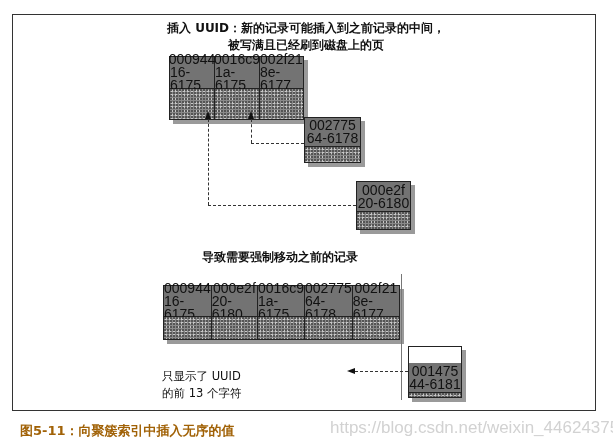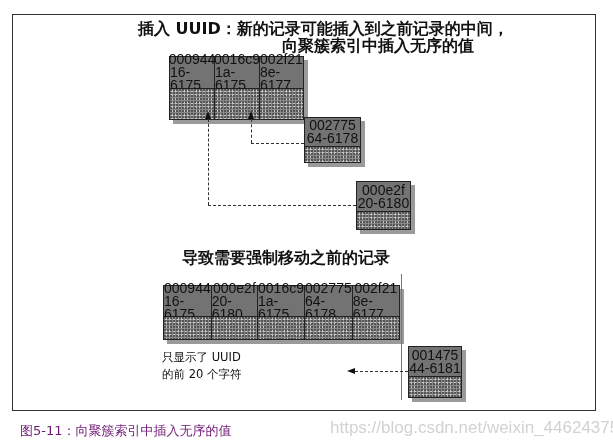--- a/index.html
+++ b/index.html
@@ -1,20 +1,20 @@
 <!DOCTYPE html>
 <html><head>
 <meta charset="utf-8">
 <style>
   html, body { margin:0; padding:0; background:#fff; }
   body { width:613px; height:443px; position:relative; overflow:hidden;
          font-family:"DejaVu Sans", "Liberation Sans", sans-serif; color:#111; }
   .frame { position:absolute; left:12px; top:14px; width:584px; height:397px;
            border:1px solid #333; box-sizing:border-box; }
-  .label { position:absolute; font-size:16px; font-weight:bold; text-align:right;
+  .label { position:absolute; font-size:12px; font-weight:bold; text-align:center;
            line-height:17px; white-space:nowrap; color:#111; }
   .note { position:absolute; font-size:11.5px; line-height:17px; color:#111; white-space:nowrap; }
   .page { position:absolute; display:flex; border:1px solid #222;
           box-shadow:4px 4px 0 #9a9a9a; background:#fff; }
   .cell { display:flex; flex-direction:column; border-right:1px solid #222; }
   .cell:last-child { border-right:none; }
   .cell .top { flex:0 0 auto; display:flex; flex-direction:column; justify-content:center;
                align-items:center; font-family:"Liberation Sans Narrow","Liberation Sans",sans-serif;
                font-size:14px; line-height:13px; color:#111; background:#737373;
                border-bottom:1px solid #222; }
@@ -24,32 +24,32 @@
                  radial-gradient(circle at 1px 1px, #555 0.8px, transparent 1px),
                  radial-gradient(circle at 2px 2px, #c8c8c8 0.8px, transparent 1px);
                background-size:3px 3px, 4px 4px; }
   .dash-h { position:absolute; height:0; border-top:1.4px dashed #333; }
   .dash-v { position:absolute; width:0; border-left:1.4px dashed #333; }
   .arrow-up { position:absolute; width:0; height:0; border-left:3.5px solid transparent;
               border-right:3.5px solid transparent; border-bottom:8px solid #111; }
   .arrow-left { position:absolute; width:0; height:0; border-top:3.5px solid transparent;
                 border-bottom:3.5px solid transparent; border-right:8px solid #111; }
   .divider { position:absolute; width:1px; background:#777; }
-  .caption { position:absolute; left:8px; top:422px; font-size:13px; font-weight:normal; color:#701a75;padding-left:12px; }
+  .caption { position:absolute; left:8px; top:422px; font-size:13px; font-weight:bold; color:#a16207;padding-left:12px; }
   .watermark { position:absolute; left:330px; top:418px; font-size:17px; color:#d2d2d2;
                font-family:"Liberation Sans", sans-serif; white-space:nowrap; }
 </style>
 </head>
 <body>
 
 <div class="frame"></div>
 
 <div class="label" style="left:138px; top:20px; width:336px;">
   <div>插入 UUID：新的记录可能插入到之前记录的中间，</div>
-  <div>向聚簇索引中插入无序的值</div>
+  <div>被写满且已经刷到磁盘上的页</div>
 </div>
 
 <div class="page" style="left:169px; top:56px; width:133px; height:62px;">
   <div class="cell" style="width:44px;">
     <div class="top" style="height:31px;">
       <span>000944</span>
       <span>16-6175</span>
     </div>
     <div class="bot"></div>
   </div>
@@ -136,30 +136,30 @@
       <span>8e-6177</span>
     </div>
     <div class="bot"></div>
   </div>
 </div>
 
 <div class="divider" style="left:401px; top:274px; height:126px;"></div>
 
 <div class="page" style="left:408px; top:346px; width:52px; height:50px;">
   <div class="cell" style="width:52px;">
-    <div class="top" style="height:29px;">
+    <div class="top" style="height:29px;margin-top:16px;">
       <span>001475</span>
       <span>44-6181</span>
     </div>
     <div class="bot"></div>
   </div>
 </div>
 
 <div class="arrow-left" style="left:347px; top:368px;"></div>
 <div class="dash-h" style="left:355px; top:371px; width:53px;"></div>
 
-<div class="note" style="left:162px; top:349px;">
+<div class="note" style="left:162px; top:368px;">
   <div>只显示了 UUID</div>
-  <div>的前 20 个字符</div>
+  <div>的前 13 个字符</div>
 </div>
 
 <div class="caption">图5-11：向聚簇索引中插入无序的值</div>
 <div class="watermark">https://blog.csdn.net/weixin_44624375</div>
 
 </body></html>

